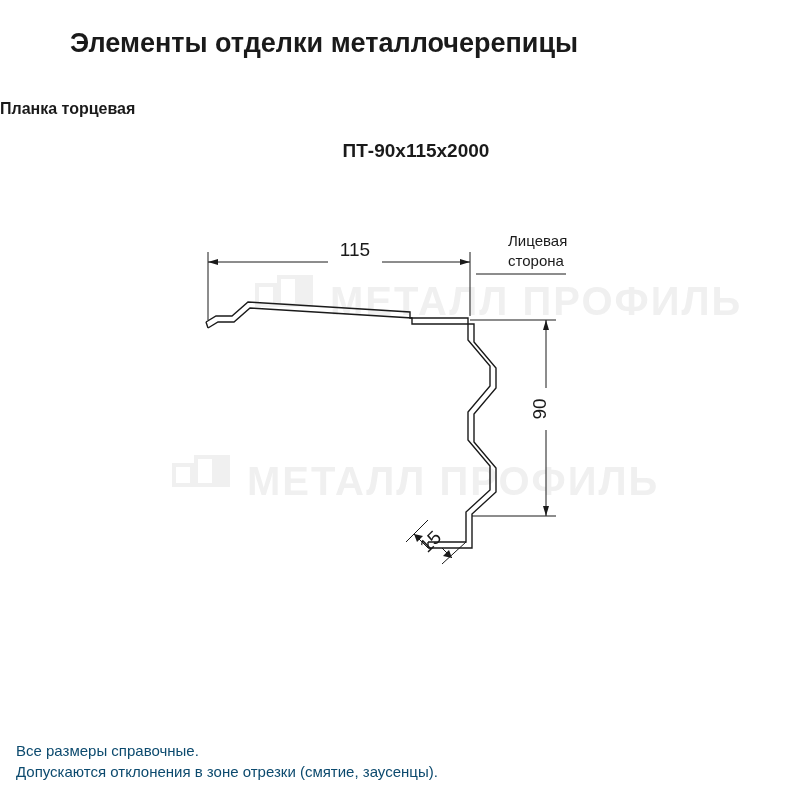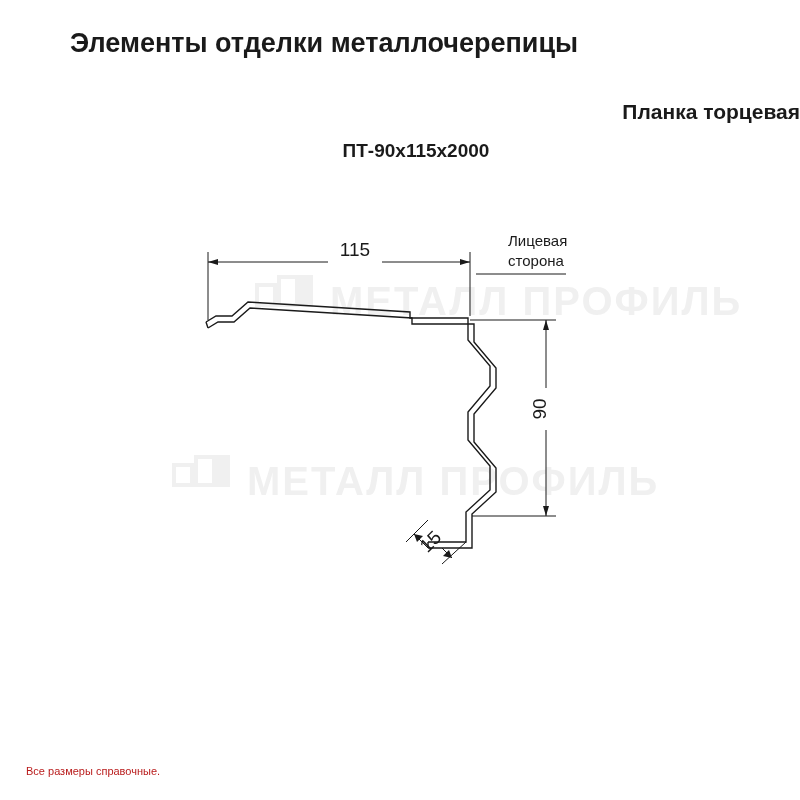--- a/index.html
+++ b/index.html
@@ -28,22 +28,22 @@
     text-align: center;
     font-size: 27px;
     font-weight: bold;
     letter-spacing: 0px;
   }
   .subtitle {
     position: absolute;
     top: 100px;
     left: 0;
     width: 800px;
-    text-align: right;
-    font-size: 21px;
+    text-align: left;
+    font-size: 16px;
     font-weight: bold;
   }
   .code {
     position: absolute;
     top: 140px;
     left: 16px;
     width: 800px;
     text-align: center;
     font-size: 19px;
     font-weight: bold;
@@ -58,25 +58,25 @@
   .watermark {
     position: absolute;
     left: 0;
     top: 190px;
     width: 680px;
     height: 400px;
     pointer-events: none;
   }
   .footnotes {
     position: absolute;
-    left: 26px;
+    left: 16px;
     bottom: 18px;
-    font-size: 11px;
+    font-size: 15px;
     line-height: 21px;
-    color: #b91c1c;
+    color: #0c4a6e;
   }
   .footnotes div {
     white-space: nowrap;
   }
   svg {
     display: block;
   }
   .lbl {
     font-family: "Liberation Sans", sans-serif;
     font-size: 19px;
@@ -158,15 +158,16 @@
       <g stroke="#1a1a1a" fill="none" stroke-width="1">
         <line x1="476" y1="84" x2="566" y2="84"></line>
       </g>
       <text class="lbl-small" x="508" y="56">Лицевая</text>
       <text class="lbl-small" x="508" y="76">сторона</text>
     </svg>
   </div>
 
   <div class="footnotes">
     <div>Все размеры справочные.</div>
+    <div>Допускаются отклонения в зоне отрезки (смятие, заусенцы).</div>
   </div>
 
 </div>
 
 </body></html>

